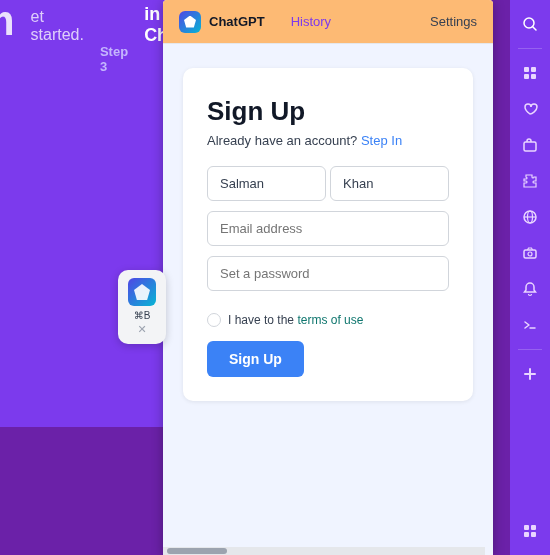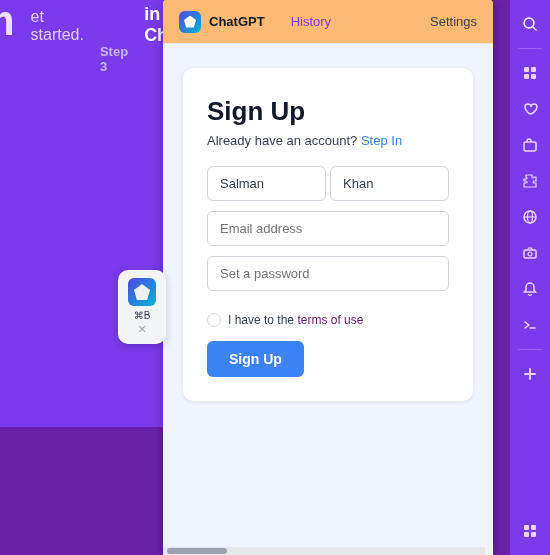--- a/index.html
+++ b/index.html
@@ -266,21 +266,21 @@
       flex-shrink: 0;
       background: #fff;
     }
 
     .terms-text {
       font-size: 12px;
       color: #374151;
     }
 
     .terms-text a {
-      color: #701a75;
+      color: #0f766e;
       text-decoration: none;
     }
 
     .signup-button {
       background: #3b82f6;
       color: #fff;
       border: none;
       border-radius: 6px;
       padding: 10px 22px;
       font-size: 14px;

